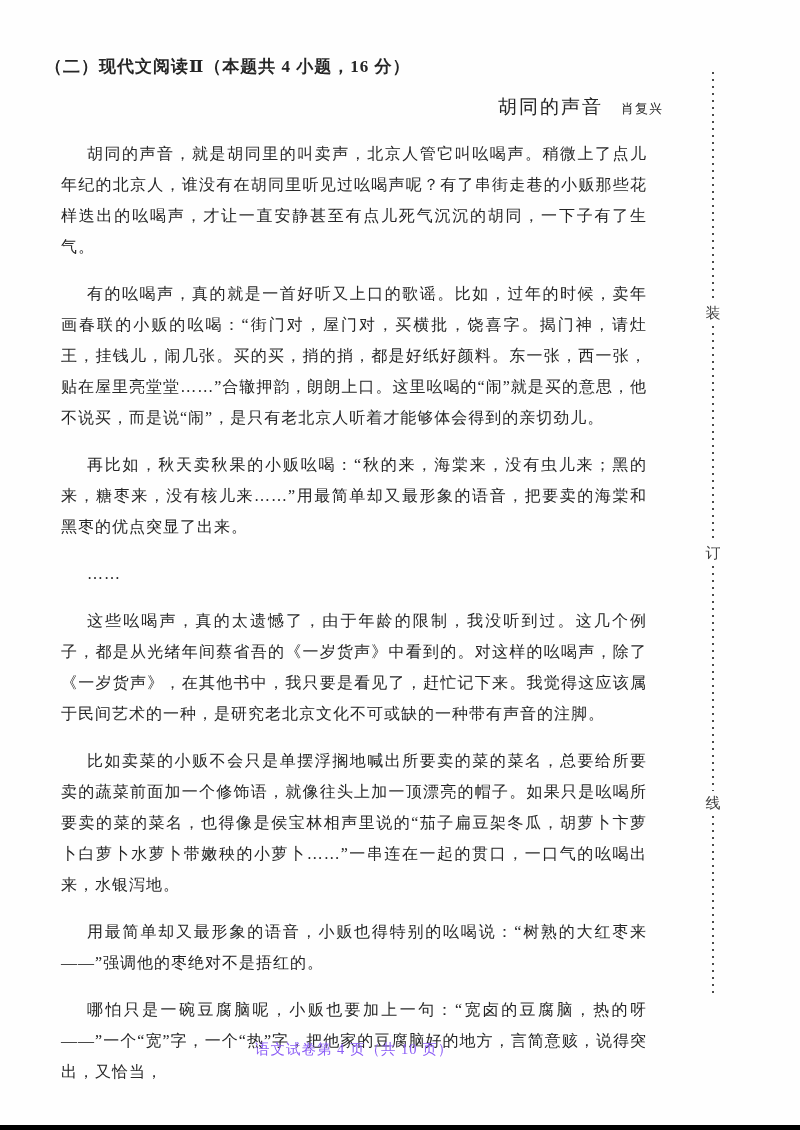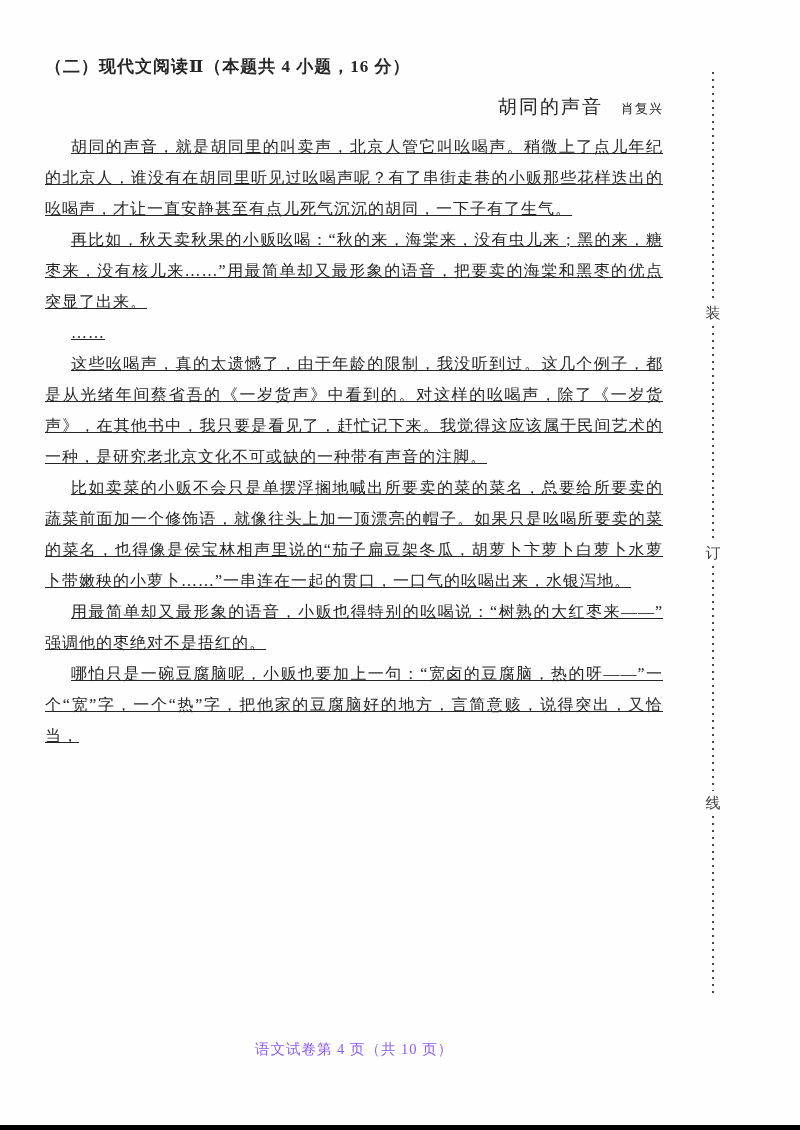--- a/index.html
+++ b/index.html
@@ -51,23 +51,22 @@
     margin-left: 14px;
   }
   .article {
     font-size: 16px;
     line-height: 31px;
     letter-spacing: 1px;
     text-align: justify;
     text-justify: inter-ideograph;
   }
   .article p {
-    margin: 0;
+    margin: 16px;
     text-indent: 26px;
-    text-decoration: underline;
   }
   .binding-strip {
     position: absolute;
     left: 704px;
     top: 72px;
     height: 925px;
     width: 18px;
     display: flex;
     flex-direction: column;
     align-items: center;
@@ -120,20 +119,21 @@
     <div class="section-header">（二）现代文阅读Ⅱ（本题共 4 小题，16 分）</div>
 
 
     <div class="title-row">
       <span class="doc-title">胡同的声音</span>
       <span class="doc-author">肖复兴</span>
     </div>
 
     <div class="article">
       <p>胡同的声音，就是胡同里的叫卖声，北京人管它叫吆喝声。稍微上了点儿年纪的北京人，谁没有在胡同里听见过吆喝声呢？有了串街走巷的小贩那些花样迭出的吆喝声，才让一直安静甚至有点儿死气沉沉的胡同，一下子有了生气。</p>
+      <p>有的吆喝声，真的就是一首好听又上口的歌谣。比如，过年的时候，卖年画春联的小贩的吆喝：“街门对，屋门对，买横批，饶喜字。揭门神，请灶王，挂钱儿，闹几张。买的买，捎的捎，都是好纸好颜料。东一张，西一张，贴在屋里亮堂堂……”合辙押韵，朗朗上口。这里吆喝的“闹”就是买的意思，他不说买，而是说“闹”，是只有老北京人听着才能够体会得到的亲切劲儿。</p>
       <p>再比如，秋天卖秋果的小贩吆喝：“秋的来，海棠来，没有虫儿来；黑的来，糖枣来，没有核儿来……”用最简单却又最形象的语音，把要卖的海棠和黑枣的优点突显了出来。</p>
       <p>……</p>
       <p>这些吆喝声，真的太遗憾了，由于年龄的限制，我没听到过。这几个例子，都是从光绪年间蔡省吾的《一岁货声》中看到的。对这样的吆喝声，除了《一岁货声》，在其他书中，我只要是看见了，赶忙记下来。我觉得这应该属于民间艺术的一种，是研究老北京文化不可或缺的一种带有声音的注脚。</p>
       <p>比如卖菜的小贩不会只是单摆浮搁地喊出所要卖的菜的菜名，总要给所要卖的蔬菜前面加一个修饰语，就像往头上加一顶漂亮的帽子。如果只是吆喝所要卖的菜的菜名，也得像是侯宝林相声里说的“茄子扁豆架冬瓜，胡萝卜卞萝卜白萝卜水萝卜带嫩秧的小萝卜……”一串连在一起的贯口，一口气的吆喝出来，水银泻地。</p>
       <p>用最简单却又最形象的语音，小贩也得特别的吆喝说：“树熟的大红枣来——”强调他的枣绝对不是捂红的。</p>
       <p>哪怕只是一碗豆腐脑呢，小贩也要加上一句：“宽卤的豆腐脑，热的呀——”一个“宽”字，一个“热”字，把他家的豆腐脑好的地方，言简意赅，说得突出，又恰当，</p>
     </div>
 
   </div>
 

